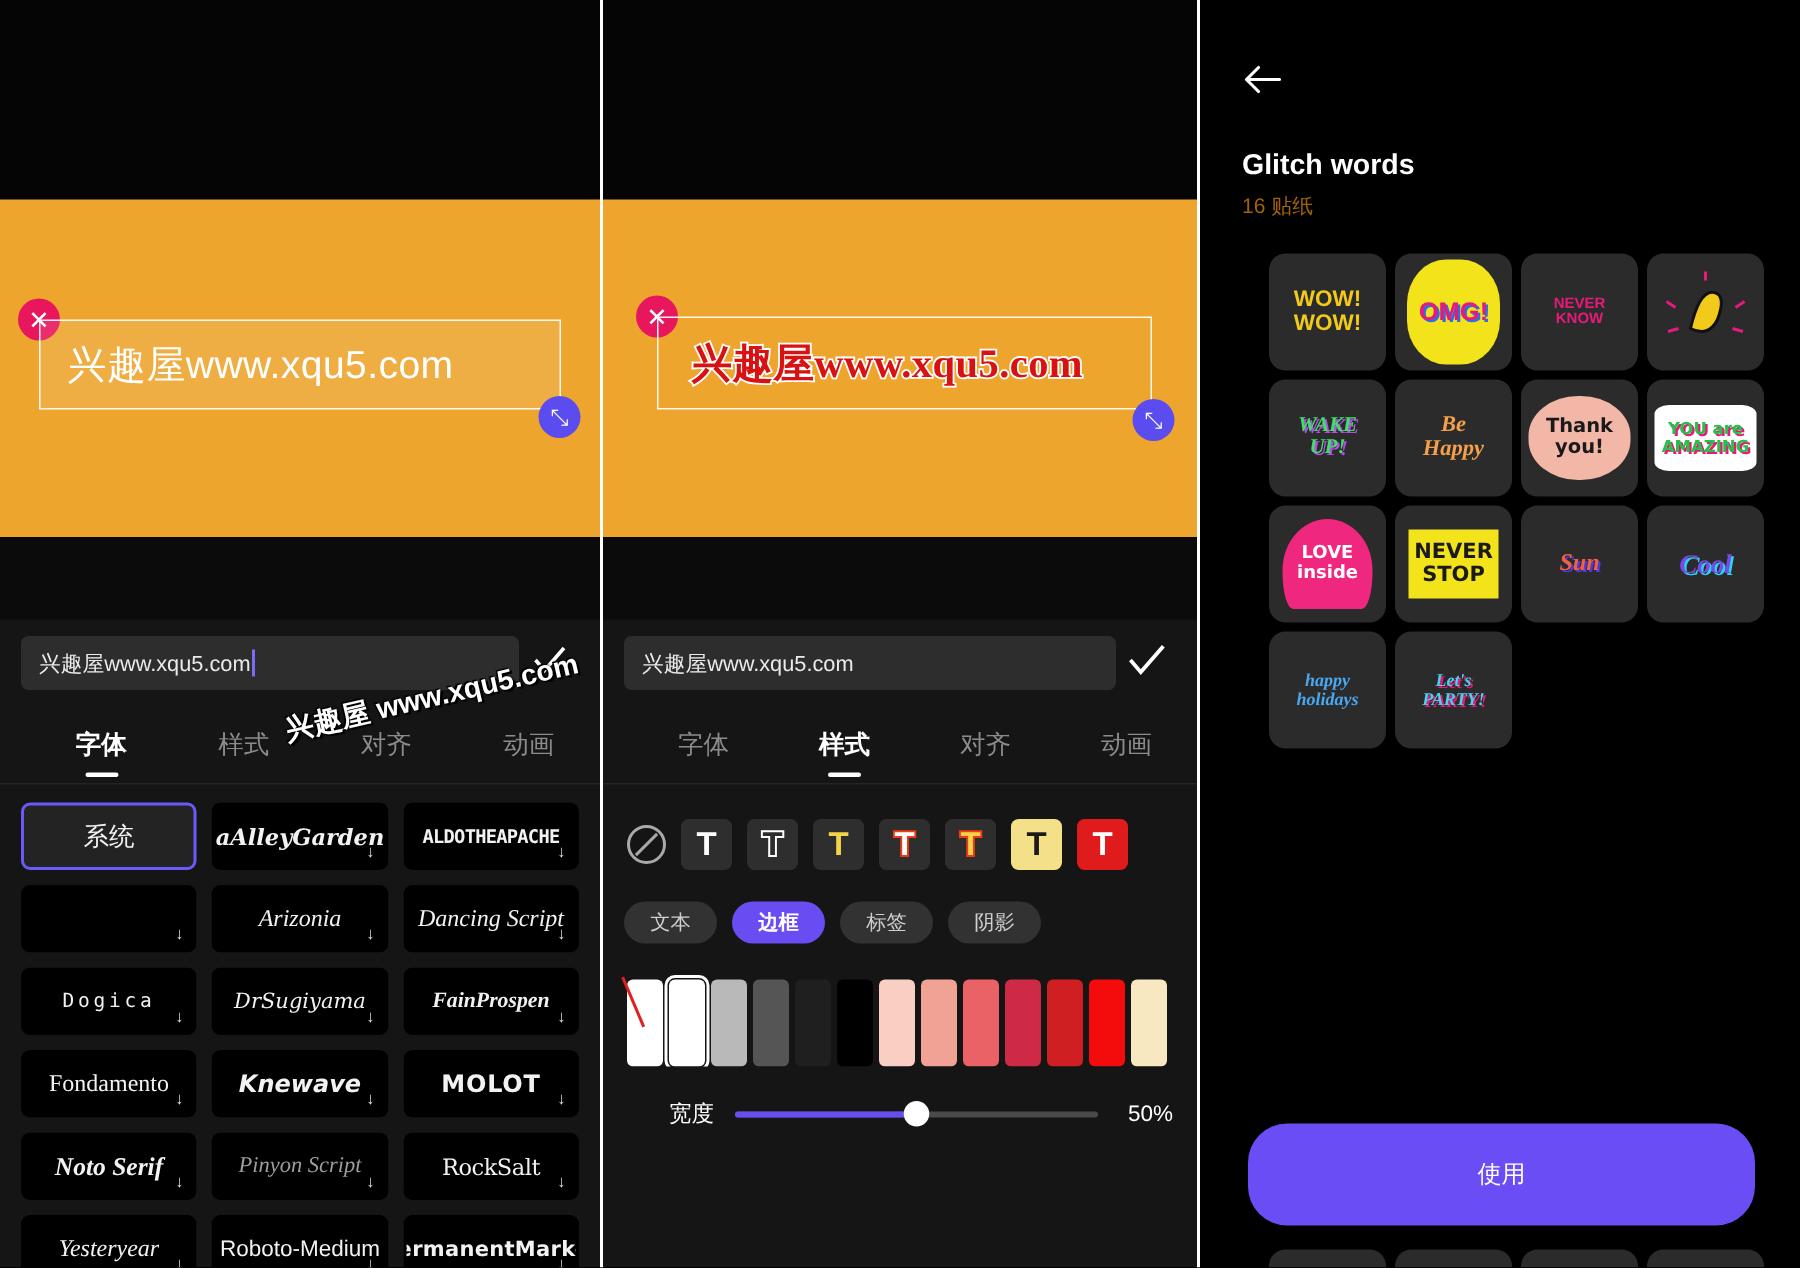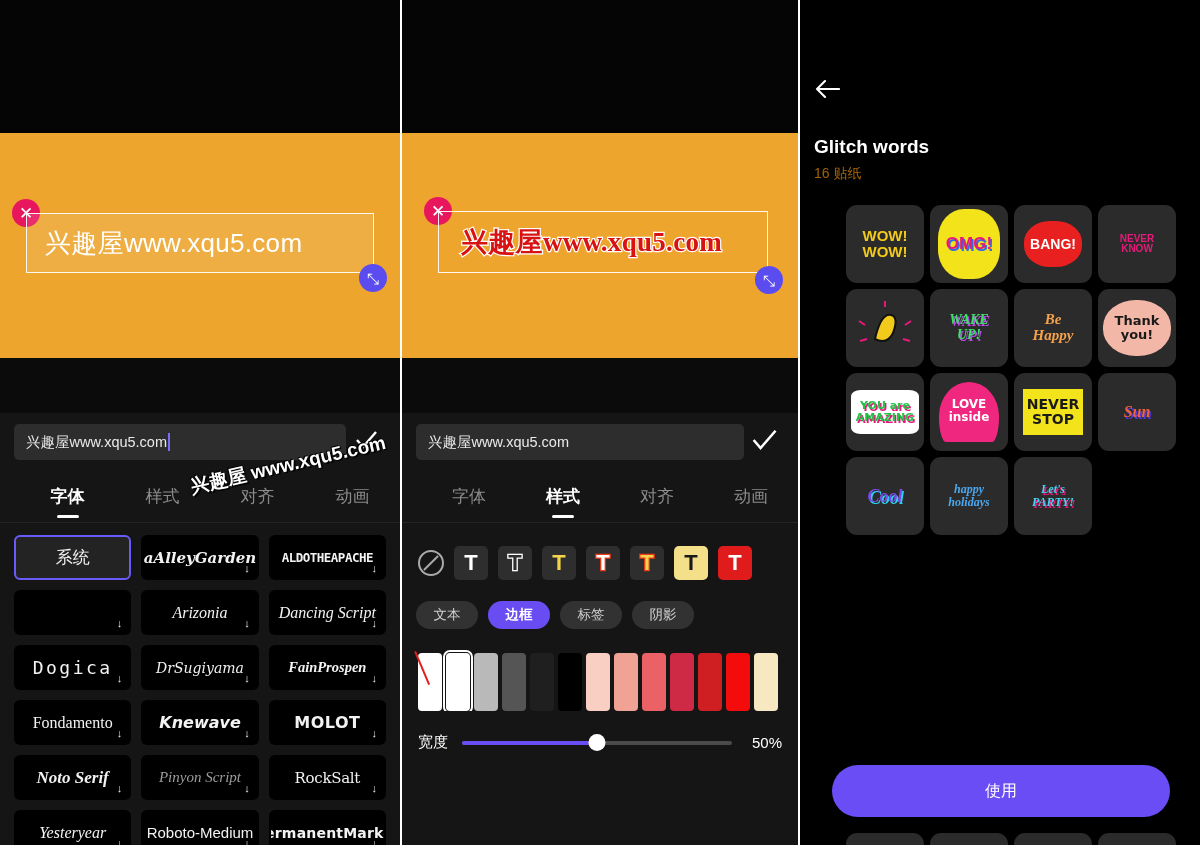--- a/index.html
+++ b/index.html
@@ -96,21 +96,21 @@
   .font-cell.selected { border-color: #6a5af9; background: #232323; }
   .font-cell .dl {
     position: absolute; right: 7px; bottom: 4px; font-size: 11px; color: #e6e6e6;
   }
   .f-sys   { font-size: 17px; font-weight: 400; }
   .f-alley { font-family: "DejaVu Serif", serif; font-style: italic; font-weight: 700; font-size: 15px; }
   .f-aldo  { font-family: "DejaVu Sans Mono", monospace; font-weight: 700; font-size: 12.5px; letter-spacing: -.5px; }
   .f-antara{ font-family: "DejaVu Serif", serif; font-style: italic; font-size: 15px; }
   .f-arizonia{ font-family: "Liberation Serif", serif; font-style: italic; font-size: 16px; }
   .f-dancing{ font-family: "Liberation Serif", serif; font-style: italic; font-size: 16px; }
-  .f-dogica{ font-family: "DejaVu Sans Mono", monospace; font-size: 18px; letter-spacing: 2.5px; }
+  .f-dogica{ font-family: "DejaVu Sans Mono", monospace; font-size: 13px; letter-spacing: 2.5px; }
   .f-drsugi{ font-family: "DejaVu Serif", serif; font-style: italic; font-size: 14px; }
   .f-fain  { font-family: "Liberation Serif", serif; font-style: italic; font-weight: 700; font-size: 14.5px; }
   .f-fonda { font-family: "Liberation Serif", serif; font-size: 16px; }
   .f-knewave{ font-family: "DejaVu Sans", sans-serif; font-style: italic; font-weight: 700; font-size: 16px; }
   .f-molot { font-family: "DejaVu Sans", sans-serif; font-weight: 700; font-size: 16px; letter-spacing: .5px; }
   .f-noto  { font-family: "Liberation Serif", serif; font-weight: 700; font-style: italic; font-size: 17px; }
   .f-pinyon{ font-family: "Liberation Serif", serif; font-style: italic; font-size: 15px; color: #9d9d9d; }
   .f-rock  { font-family: "DejaVu Serif", serif; font-size: 15px; letter-spacing: -.3px; }
   .f-yester{ font-family: "Liberation Serif", serif; font-style: italic; font-size: 16px; }
   .f-roboto{ font-size: 15px; }
@@ -146,48 +146,48 @@
 
   .swatches { display: flex; gap: 4px; padding: 24px 0 0 16px; overflow: hidden; }
   .sw { width: 24px; height: 58px; border-radius: 4px; flex: 0 0 auto; position: relative; }
   .sw.selected { outline: 2px solid #ffffff; outline-offset: 1px; }
   .sw.none-sw::after {
     content:""; position:absolute; left:-2px; top:-2px; width:36px; height:2px;
     background:#e02020; transform: rotate(67deg); transform-origin: 0 0;
   }
 
   .slider-row { display: flex; align-items: center; padding: 22px 16px 0 16px; gap: 14px; }
-  .slider-label { color: #fff; font-size: 15px; }
+  .slider-label { color: #fff; font-size: 15px; margin-left: 28px; }
   .track { flex: 1; height: 4px; background: #4a4a4a; border-radius: 2px; position: relative; }
   .track .fill { position: absolute; left: 0; top: 0; height: 4px; background: #6a4df2; border-radius: 2px; }
   .track .knob {
     position: absolute; width: 17px; height: 17px; border-radius: 50%;
     background: #fff; top: -6.5px; transform: translateX(-50%);
   }
   .slider-val { color: #fff; font-size: 15px; min-width: 36px; text-align: right; }
 
   
-  .p3-header { padding: 42px 0 0 14px; margin-top: 36px; }
+  .p3-header { padding: 42px 0 0 28px; }
   .back-arrow { color: #fff; font-size: 26px; line-height: 1; }
   .p3-title { color: #fff; font-size: 19px; font-weight: 700; margin-top: 32px; }
   .p3-sub { color: #a16207; font-size: 14px; margin-top: 7px; }
 
   .sticker-grid {
     display: grid; grid-template-columns: repeat(4, 78px);
     gap: 6px; padding: 22px 0 0 46px;
   }
   .sticker {
     width: 78px; height: 78px; background: #2b2b2b; border-radius: 11px;
     display: flex; align-items: center; justify-content: center;
     text-align: center; overflow: hidden; padding: 4px;
   }
   .s-txt { font-weight: 700; line-height: 1.05; }
 
   .use-btn {
-    position: absolute; left: 32px; bottom: 28px; width: 338px; height: 52px;
+    position: absolute; left: 32px; bottom: 28px; width: 338px; height: 68px;
     border-radius: 26px; background: #6b4df5; color: #fff;
     display: flex; align-items: center; justify-content: center;
     font-size: 16px;
   }
   .p3-partial {
     position: absolute; left: 46px; bottom: 0; display: grid;
     grid-template-columns: repeat(4, 78px); gap: 6px;
   }
   .p3-partial .sticker { height: 12px; border-radius: 11px 11px 0 0; }
 
@@ -437,25 +437,20 @@
             <div>WOW!</div>
             <div>WOW!</div>
           </div>
         </div>
         <div class="sticker">
           <div class="s-txt" style="color: rgb(232, 25, 122); font-size: 17px; text-shadow: rgb(42, 111, 232) 1.5px 1.5px 0px; background: rgb(242, 227, 27); border-radius: 42%; padding: 26px 8px;">
             <div>OMG!</div>
           </div>
         </div>
         <div class="sticker">
-          <div class="s-txt" style="color: rgb(255, 255, 255); font-size: 14px; text-shadow: none; background: rgb(232, 32, 32); border-radius: 45%; padding: 16px 6px;">
-            <div>BANG!</div>
-          </div>
-        </div>
-        <div class="sticker">
           <div class="s-txt" style="color: rgb(232, 25, 122); font-size: 10px;">
             <div>NEVER</div>
             <div>KNOW</div>
           </div>
         </div>
         <div class="sticker">
           <div class="s-txt" style="color: rgb(242, 202, 27); font-size: 12px; text-shadow: rgb(232, 25, 122) 1.5px 1.5px 0px;"><svg width="56" height="56" viewBox="0 0 56 56">
               <path d="M18 40 Q24 14 34 16 Q42 18 36 34 Q30 46 18 40 Z" fill="#f2ca1b" stroke="#111" stroke-width="2"></path>
               <path d="M8 26 L2 22 M48 26 L54 22 M10 40 L3 42 M46 40 L53 42 M28 8 L28 2" stroke="#e8197a" stroke-width="2"></path>
             </svg></div>

